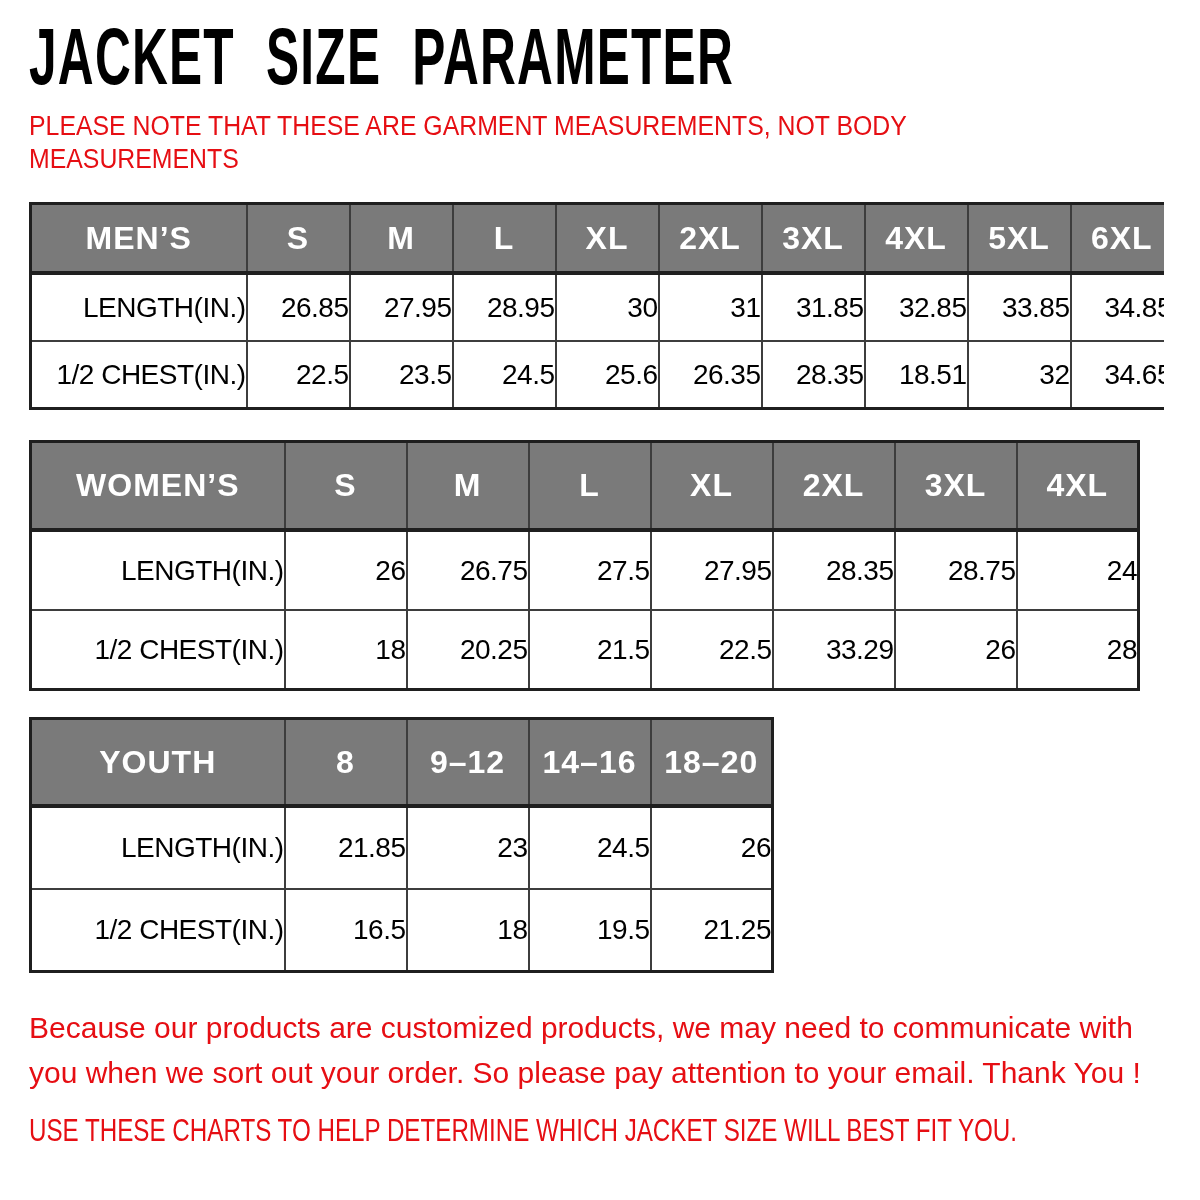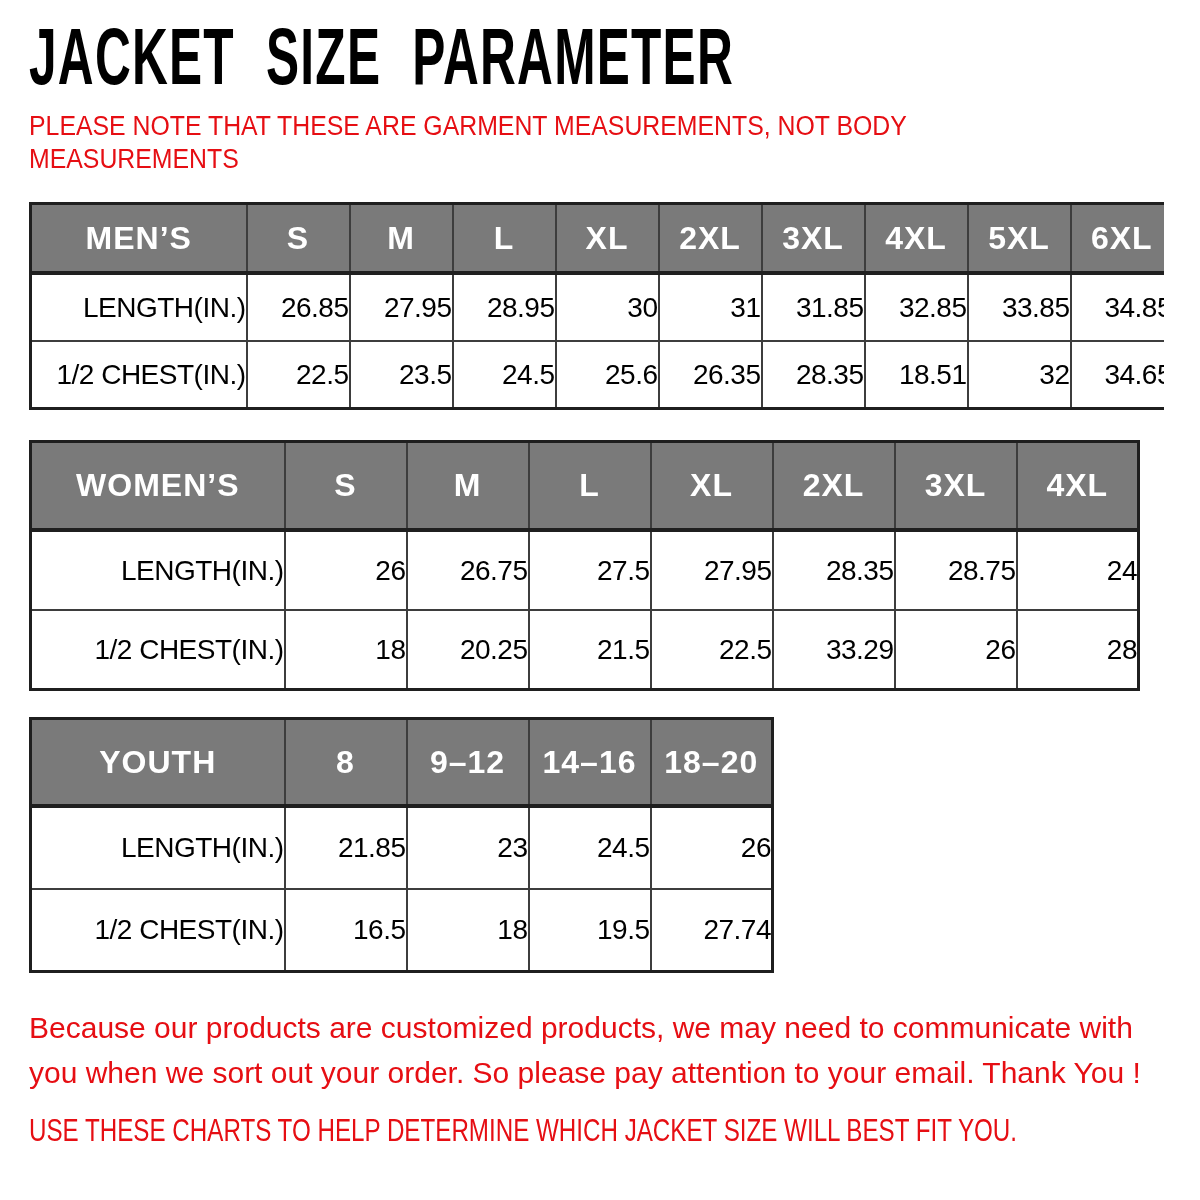--- a/index.html
+++ b/index.html
@@ -232,21 +232,21 @@
         <td>21.85</td>
         <td>23</td>
         <td>24.5</td>
         <td>26</td>
       </tr>
       <tr>
         <td class="row-label">1/2 CHEST(IN.)</td>
         <td>16.5</td>
         <td>18</td>
         <td>19.5</td>
-        <td>27.74</td>
+        <td>21.25</td>
       </tr>
     </tbody>
   </table>
 
   <p class="footer-p1">Because our products are customized products, we may need to communicate with you when we sort out your order. So please pay attention to your email. Thank You !</p>
   <p class="footer-p2">USE THESE CHARTS TO HELP DETERMINE WHICH JACKET SIZE WILL BEST FIT YOU.</p>
 
 </div>
 
 </body></html>

